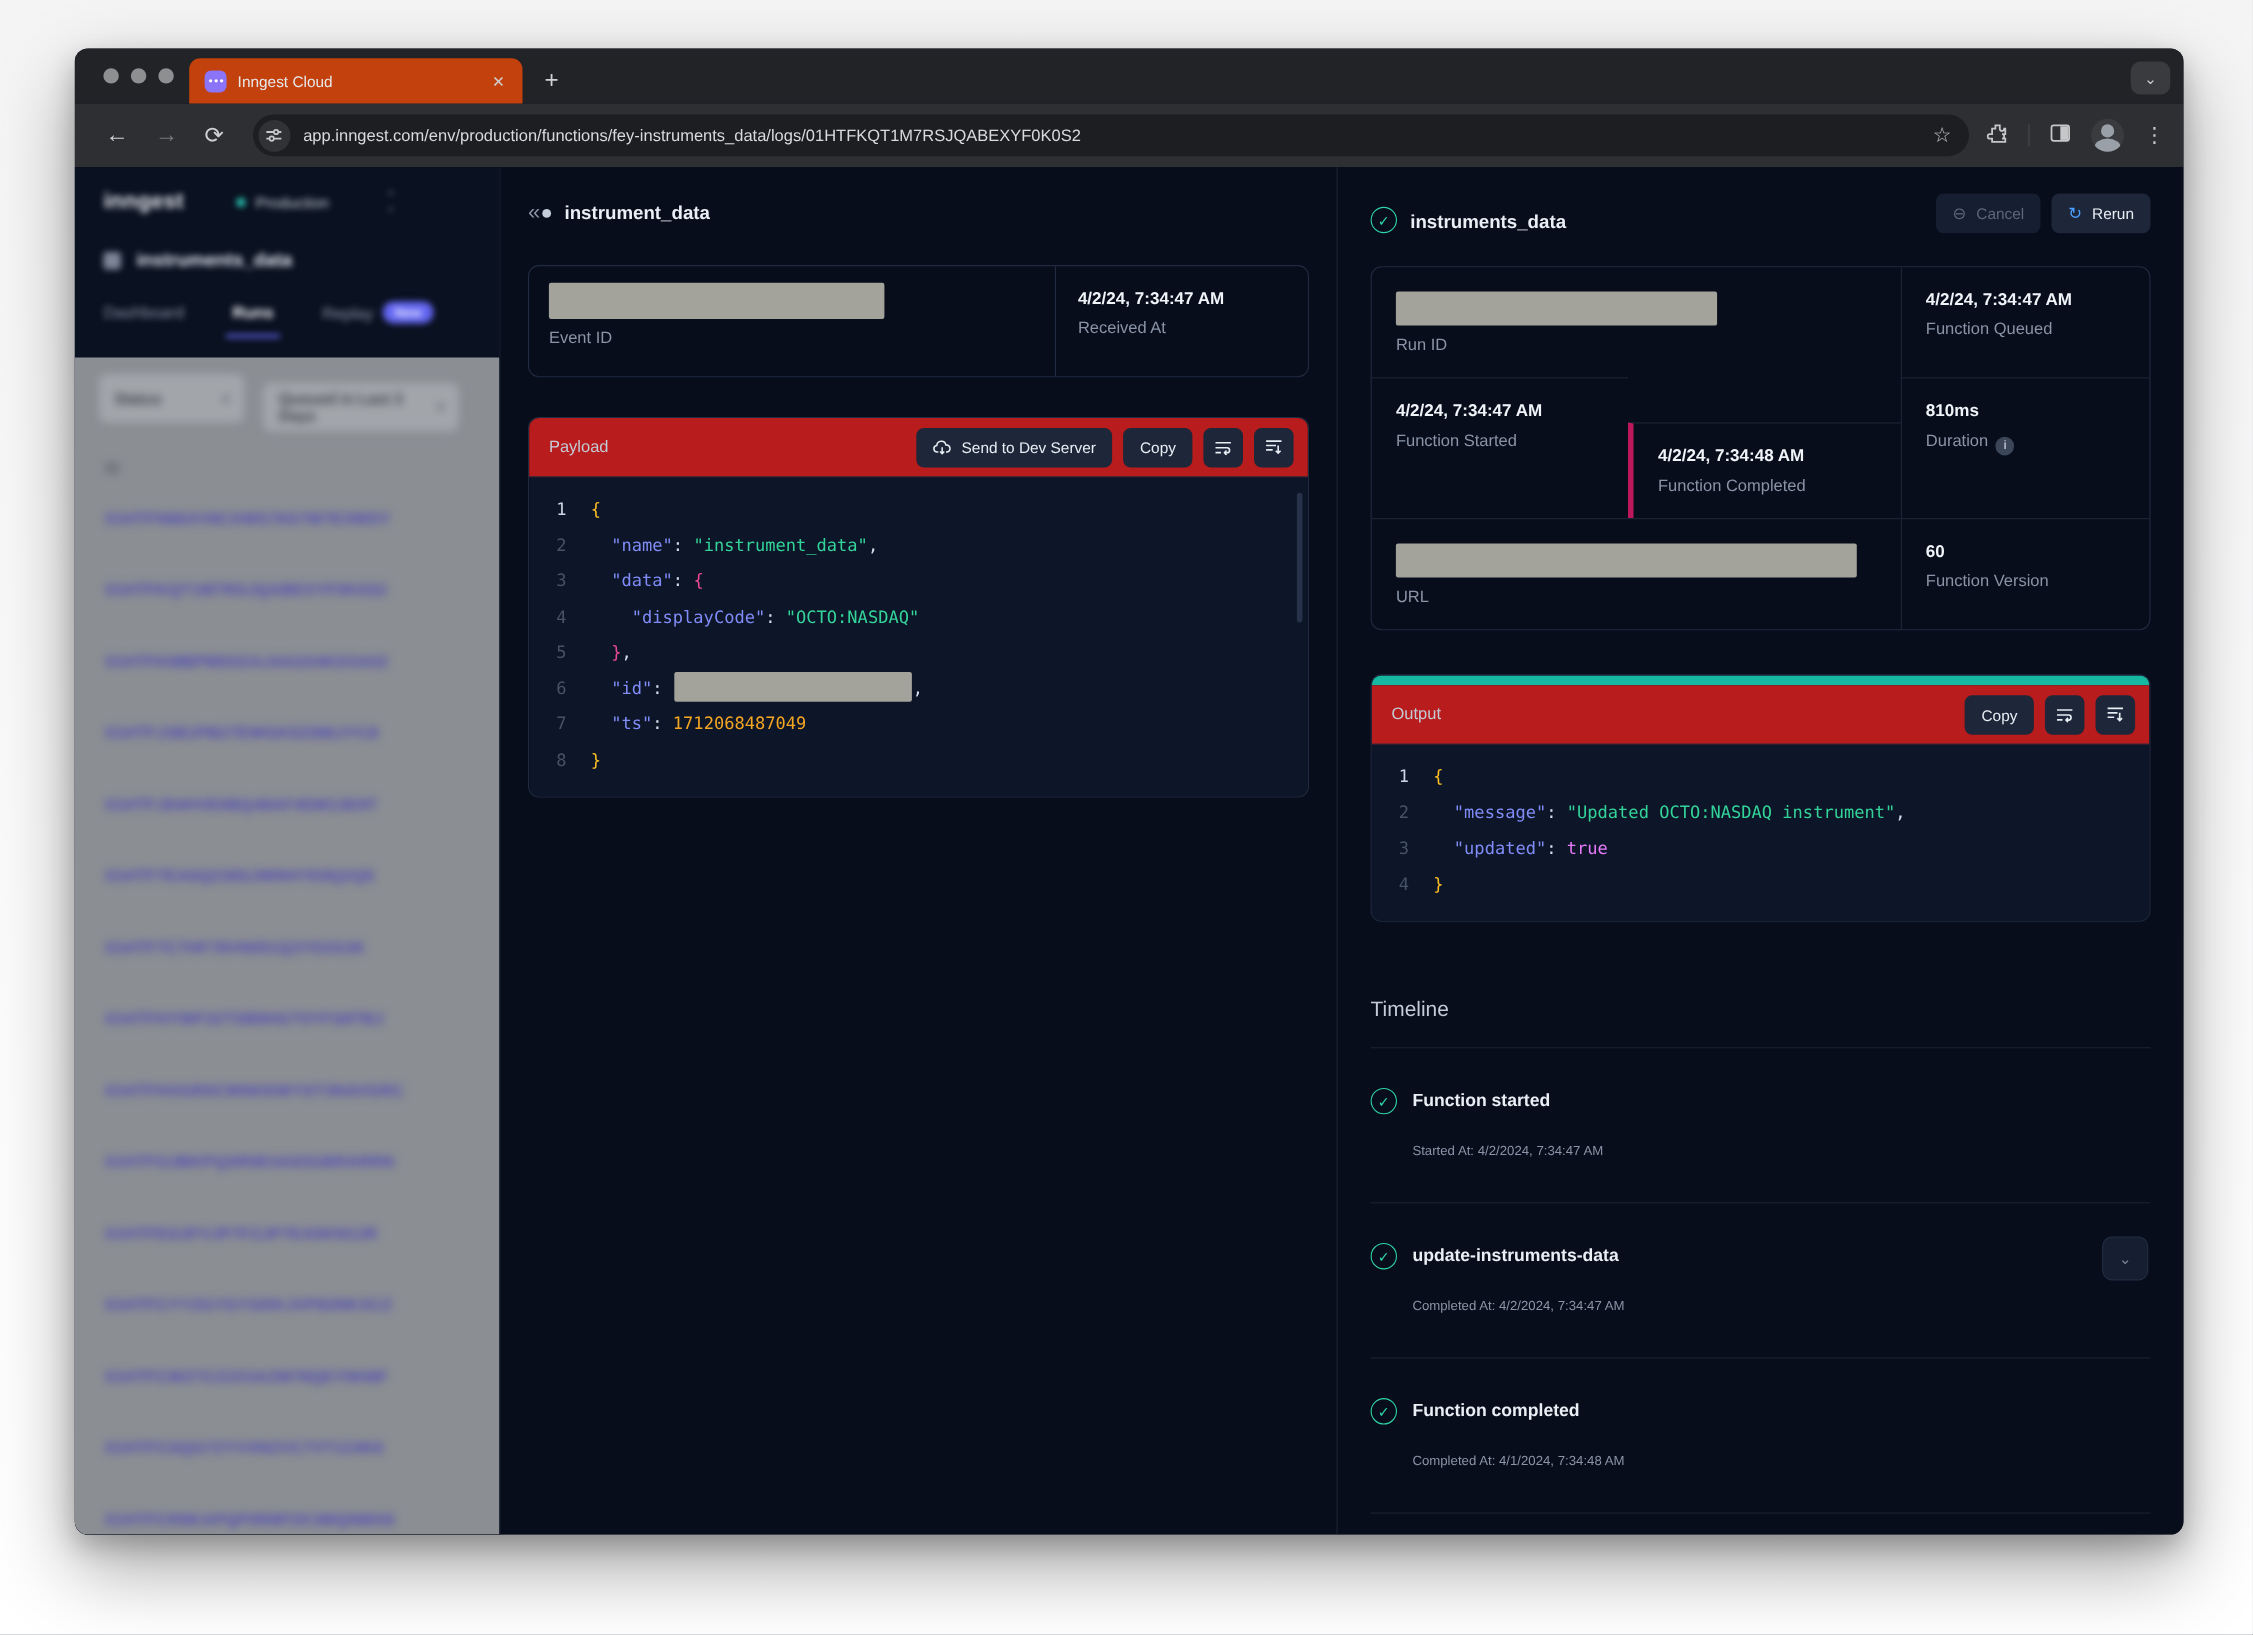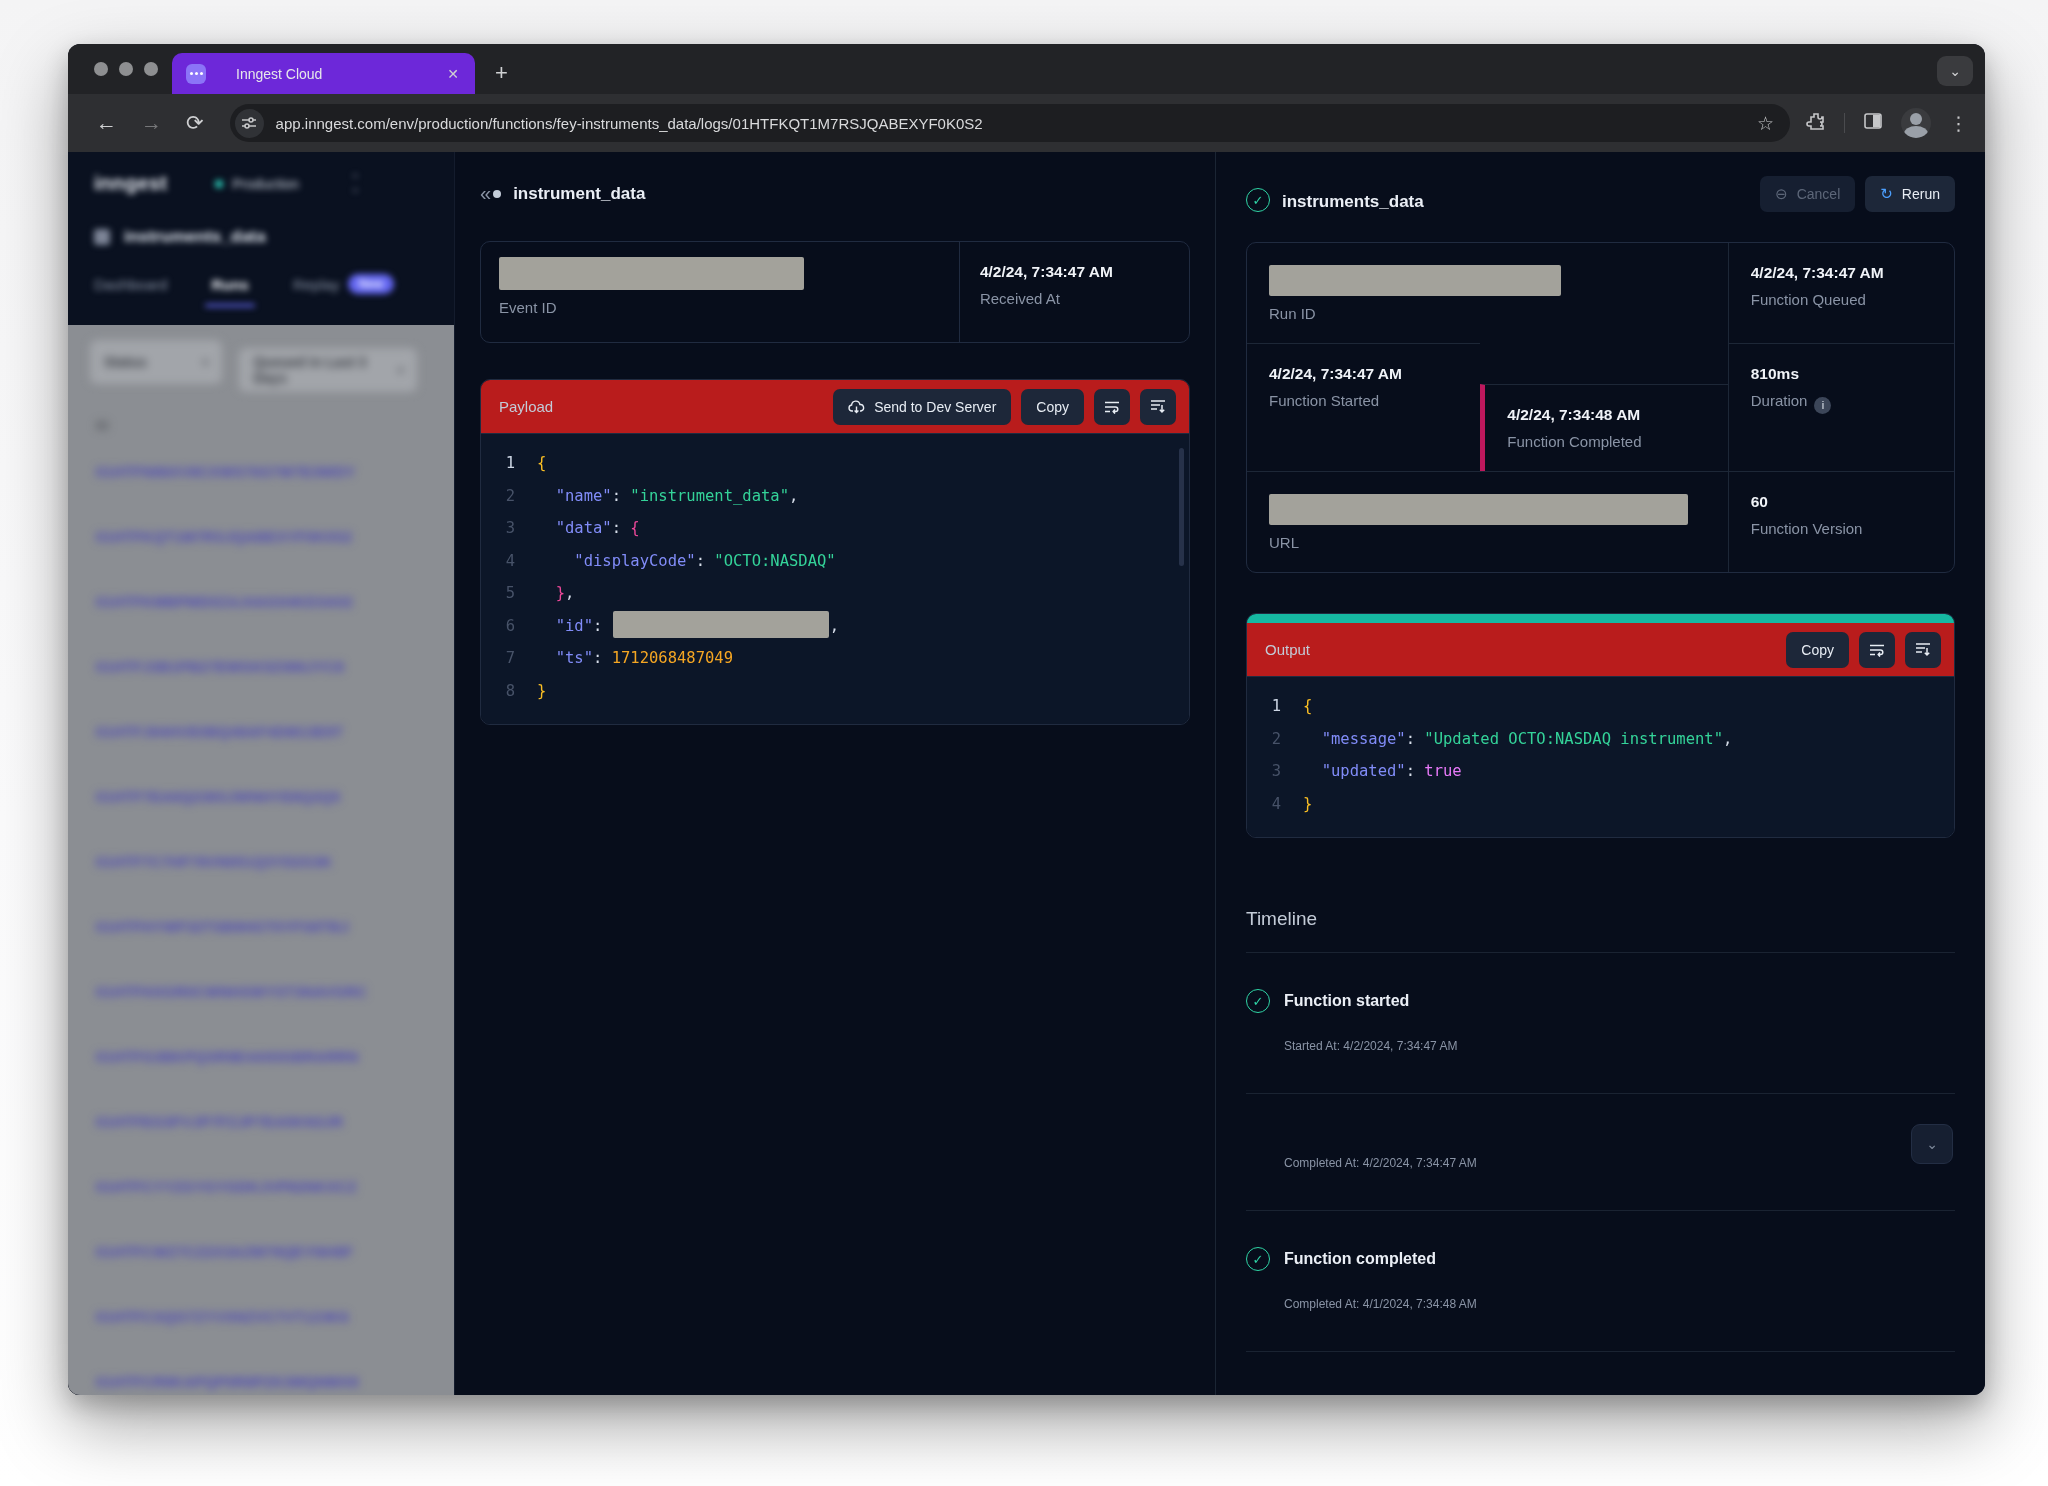--- a/index.html
+++ b/index.html
@@ -12,22 +12,22 @@
   
   .window {
     position:absolute; left:68px; top:44px; width:1917px; height:1351px;
     border-radius:12px; background:#070d1b; overflow:hidden;
     box-shadow:0 30px 70px rgba(0,0,0,.35), 0 10px 24px rgba(0,0,0,.22);
   }
   .tabbar { height:50px; background:#222326; display:flex; align-items:flex-end; position:relative; }
   .traffic { position:absolute; left:26px; top:18px; display:flex; gap:11px; }
   .traffic span { width:14px; height:14px; border-radius:50%; background:#8e8f91; }
   .tab {
-    margin-left:104px; width:303px; height:41px; background:#6d28d9;
-    border-radius:10px 10px 0 0; display:flex; align-items:center; padding:0 12px 0 14px;gap:20px;
+    margin-left:104px; width:303px; height:41px; background:#c2410c;
+    border-radius:10px 10px 0 0; display:flex; align-items:center; padding:0 12px 0 14px;
   }
   .favicon { width:20px; height:20px; border-radius:6px; background:#8b74f7;
     display:flex; align-items:center; justify-content:center; gap:2px; }
   .favicon i { width:3px; height:3px; border-radius:50%; background:#fff; display:block; }
   .tab-title { flex:1; margin-left:10px; color:#e7e8ea; font-size:14px; white-space:nowrap; overflow:hidden; }
   .tab-close { color:#cfd0d2; font-size:14px; padding:2px 4px; }
   .newtab { color:#d0d1d3; font-size:22px; font-weight:300; margin-left:20px; padding-bottom:8px; }
   .tabsearch { margin-left:auto; margin-right:12px; margin-bottom:8px; width:36px; height:30px;
     background:#3a3b3e; border-radius:9px; color:#cfd0d2; font-size:14px;
     display:flex; align-items:center; justify-content:center; }
@@ -435,20 +435,24 @@
         <div class="tl-title">Timeline</div>
         <div id="timeline-list">
             <div class="tl-item">
               <div class="tl-row">
                 <span class="check-circle"></span>
                 <span class="tl-name">Function started</span>
               </div>
               <div class="tl-sub">Started At: 4/2/2024, 7:34:47 AM</div>
             </div>
             <div class="tl-item">
+              <div class="tl-row">
+                <span class="check-circle"></span>
+                <span class="tl-name">update-instruments-data</span>
+              </div>
               <button class="tl-expand">⌄</button>
               <div class="tl-sub">Completed At: 4/2/2024, 7:34:47 AM</div>
             </div>
             <div class="tl-item">
               <div class="tl-row">
                 <span class="check-circle"></span>
                 <span class="tl-name">Function completed</span>
               </div>
               <div class="tl-sub">Completed At: 4/1/2024, 7:34:48 AM</div>
             </div>

